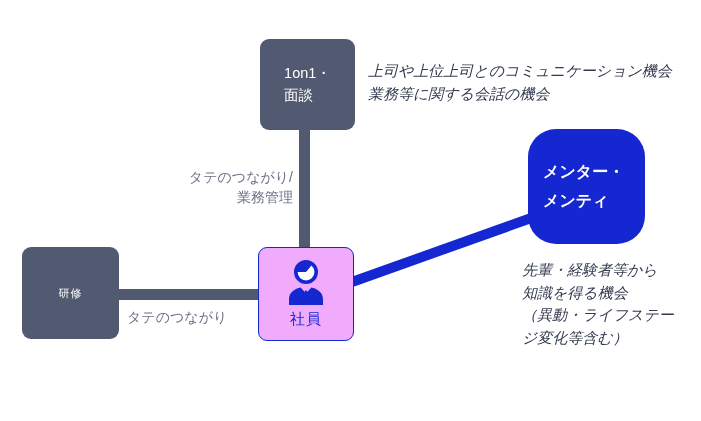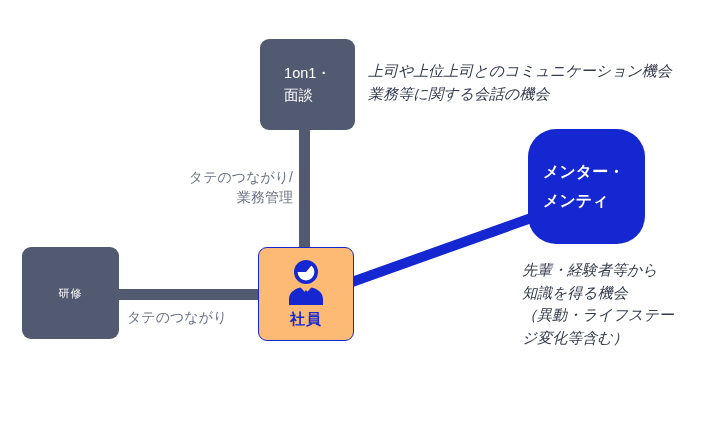--- a/index.html
+++ b/index.html
@@ -31,24 +31,23 @@
     display: flex; align-items: center; justify-content: center;
     font-size: 14.5px; line-height: 1.45; text-align: left;
   }
   .node-training {
     left: 22px; top: 230px; width: 97px; height: 92px;
     display: flex; align-items: center; justify-content: center;
     font-size: 11px; letter-spacing: 1px;
   }
   .node-employee {
     left: 258px; top: 230px; width: 96px; height: 94px;
-    background: #fdba74; border: 1.5px solid #1527d0;
+    background: #f0abfc; border: 1.5px solid #1527d0;
     display: flex; flex-direction: column; align-items: center; justify-content: center;
     color: #1527d0;
-    font-weight: bold;
   }
   .node-employee .emp-label { font-size: 15px; margin-top: 5px; letter-spacing: 1px; }
   .node-mentor {
     left: 528px; top: 112px; width: 117px; height: 115px;
     background: #1527d0; color: #ffffff;
     display: flex; align-items: center;
     padding-left: 15px;
     font-size: 16px; font-weight: bold; line-height: 1.8; border-radius: 28px;
   }
 

